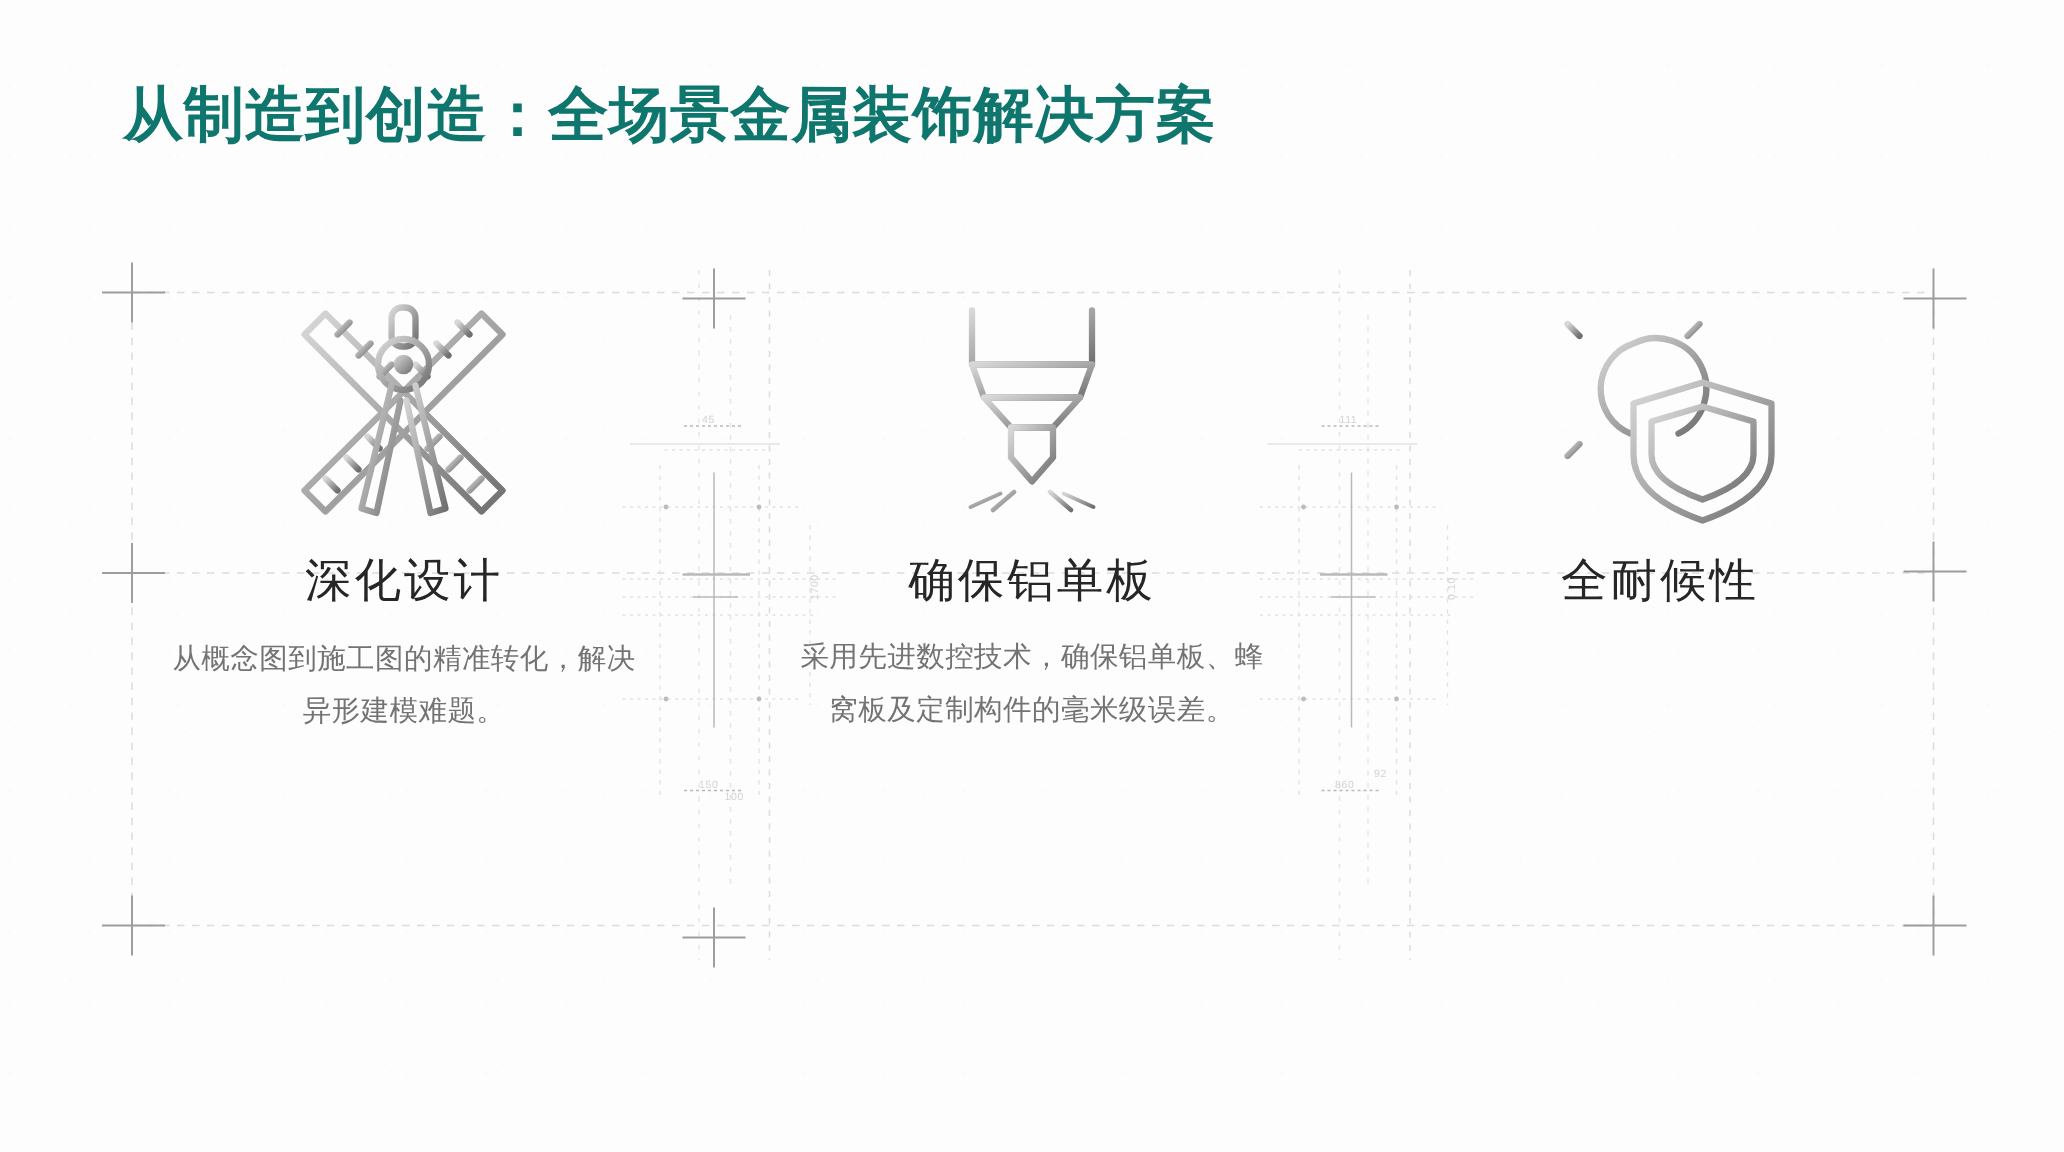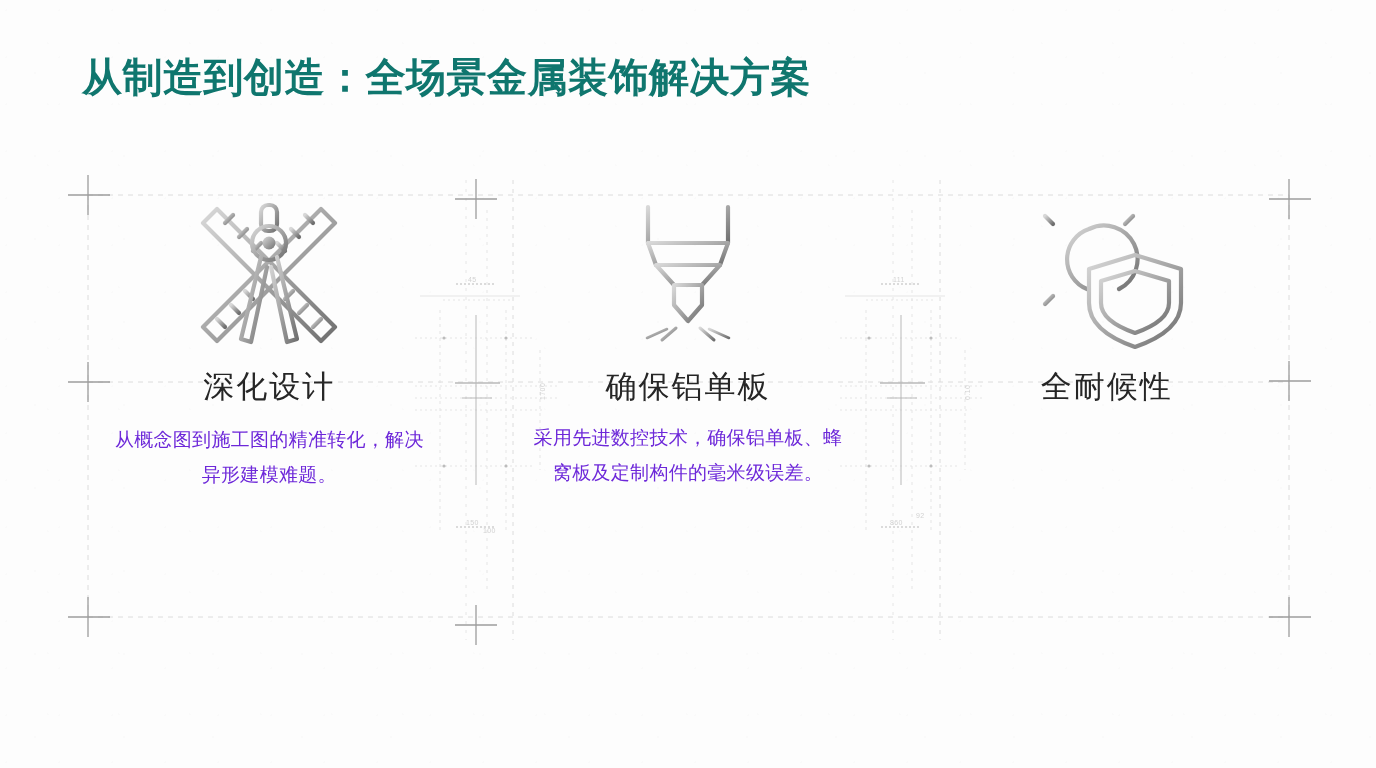--- a/index.html
+++ b/index.html
@@ -82,21 +82,21 @@
     font-weight: 500;
     color: #262626;
     letter-spacing: 2px;
     margin-top: 6px;
     margin-bottom: 14px;
     text-align: center;
   }
   .col-body {
     font-size: 19px;
     line-height: 1.85;
-    color: #6d28d9;
+    color: #737373;
     text-align: center;
     letter-spacing: 0.3px;
     max-width: 330px;
   }
 
   
   .col-1 .col-body { max-width: 320px; }
   .col-2 .col-body { max-width: 312px; font-family: Liberation Mono, monospace; }
   .col-3 .col-body { max-width: 318px; }
 </style>

